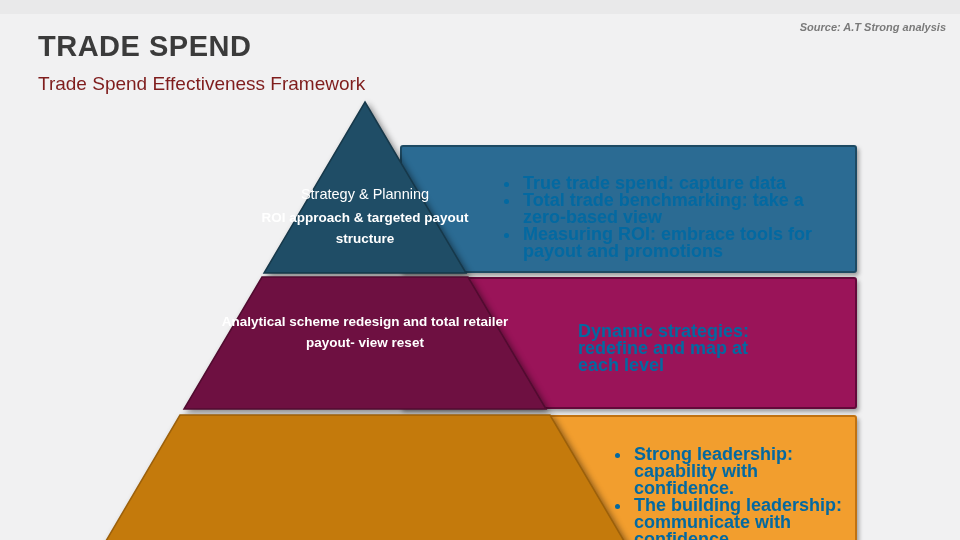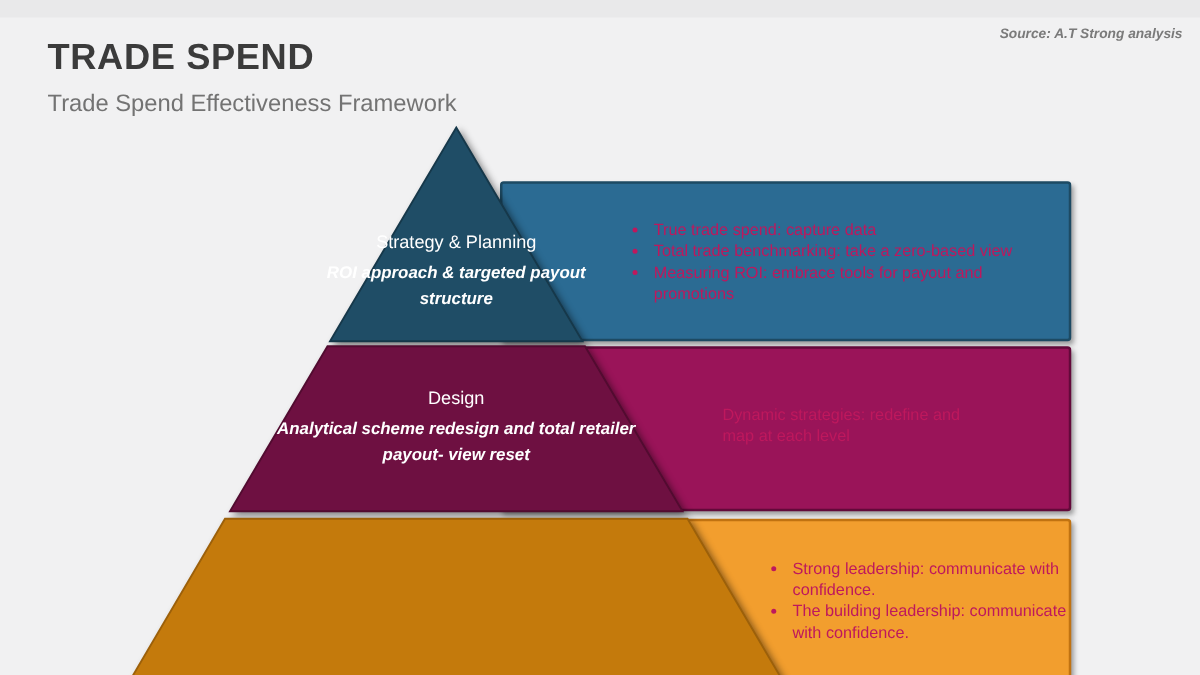--- a/index.html
+++ b/index.html
@@ -13,21 +13,21 @@
     background:#f1f1f2;
     margin-top:14px;
   }
   
   .title{
     position:absolute;left:38px;top:16px;
     font-size:29px;font-weight:bold;color:#3b3b3b;letter-spacing:.5px;
   }
   .subtitle{
     position:absolute;left:38px;top:59px;
-    font-size:19px;font-weight:400;color:#737373;
+    font-size:19px;font-weight:400;color:#7f1d1d;
   }
   .source{
     position:absolute;right:14px;top:7px;
     font-size:11px;font-weight:bold;font-style:italic;color:#7a7a7a;
   }
   
   .panel{
     position:absolute;left:400px;width:457px;
     border:2px solid;border-radius:3px;box-sizing:border-box;
     box-shadow:2px 3px 4px rgba(0,0,0,.35);
@@ -35,27 +35,27 @@
   }
   .panel.p1{top:131px;height:128px;}
   .panel.p2{top:263px;height:132px;}
   .panel.p3{top:401px;height:130px;}
   
   .pyramid-svg{position:absolute;left:0;top:0;z-index:2;pointer-events:none;}
   .pyramid-svg polygon{filter:drop-shadow(3px 3px 3px rgba(0,0,0,.45));stroke-width:1.5;}
   
   .seg-text{position:absolute;z-index:3;color:#fff;text-align:center;}
   .seg-label{font-size:14.5px;font-weight:normal;line-height:21px;}
-  .seg-sublabel{font-size:13.5px;font-weight:bold;font-style:italic;line-height:21px;margin-top:2px;}
+  .seg-sublabel{font-size:13.5px;font-weight:bold;line-height:21px;margin-top:2px;}
   .seg1{left:245px;top:170px;width:240px;}
   .seg1 .seg-label{width:130px;margin:0 auto;}
   .seg2{left:215px;top:295px;width:300px;}
   .seg3{left:160px;top:438px;width:400px;}
   
-  .panel-text{position:absolute;z-index:3;color:#be185d;font-size:13px;font-weight:normal;line-height:17px;}
+  .panel-text{position:absolute;z-index:3;color:#0369a1;font-size:18px;font-weight:bold;line-height:17px;}
   ul.bullets{margin:0;padding:0 0 0 16px;list-style:disc outside;}
   ul.bullets li{margin:0;padding-left:2px;}
   .bl1{left:505px;top:161px;width:340px;}
   .note2{left:578px;top:309px;width:215px;}
   .bl3{left:616px;top:432px;width:245px;}
 </style>
 </head>
 <body>
 
 <div class="stage">
@@ -72,32 +72,31 @@
     <polygon points="365,88 466,259 264,259" fill="#1f4d66" stroke="#16384a"></polygon>
     <polygon points="262,263 468,263 546,395 184,395" fill="#6e1041" stroke="#520b30"></polygon>
     <polygon points="180,401 550,401 627,532 103,532" fill="#c47a0c" stroke="#9c600a"></polygon>
   </svg>
 
   <div class="seg-text seg1">
     <div class="seg-label">Strategy &amp; Planning</div>
     <div class="seg-sublabel">ROI approach &amp; targeted payout structure</div>
   </div>
   <div class="seg-text seg2">
-    <div class="seg-label">Design</div>
     <div class="seg-sublabel">Analytical scheme redesign and total retailer payout- view reset</div>
   </div>
 
   <div class="panel-text bl1">
     <ul class="bullets">
       <li>True trade spend: capture data</li>
       <li>Total trade benchmarking: take a zero-based view</li>
       <li>Measuring ROI: embrace tools for payout and promotions</li>
     </ul>
   </div>
   <div class="panel-text note2">Dynamic strategies: redefine and map at each level</div>
   <div class="panel-text bl3">
     <ul class="bullets">
-      <li>Strong leadership: communicate with confidence.</li>
+      <li>Strong leadership: capability with confidence.</li>
       <li>The building leadership: communicate with confidence.</li>
     </ul>
   </div>
 
 </div>
 
 </body></html>

